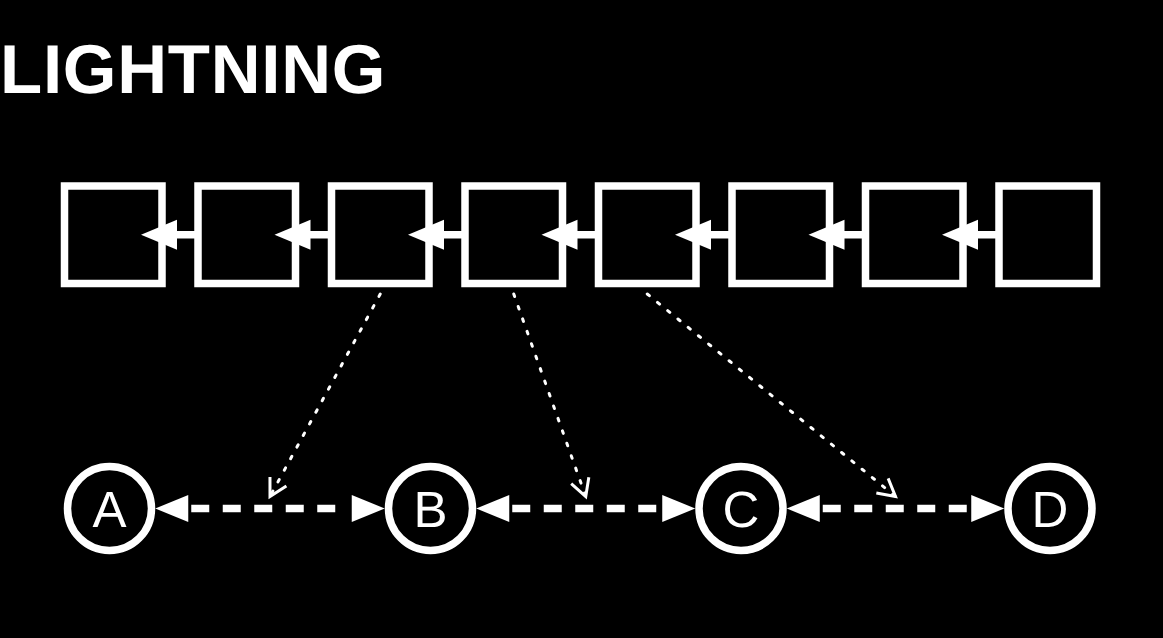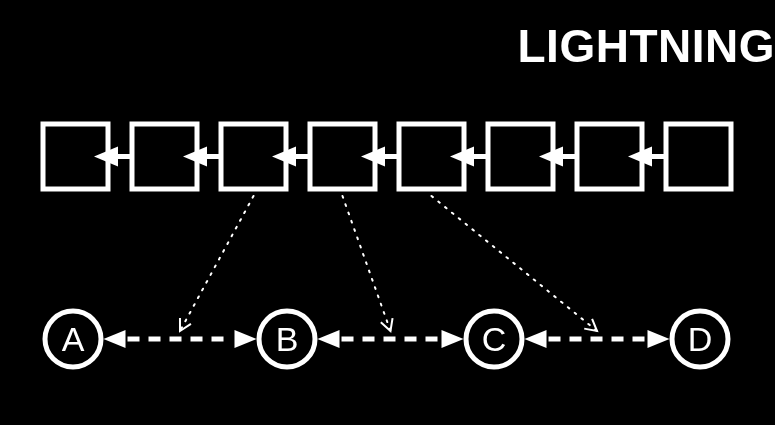--- a/index.html
+++ b/index.html
@@ -13,21 +13,21 @@
     height: 425px;
     background: #000000;
     overflow: hidden;
     font-family: "Liberation Sans", sans-serif;
   }
   .title {
     position: absolute;
     top: 23px;
     left: 0;
     width: 100%;
-    text-align: right;
+    text-align: left;
     color: #ffffff;
     font-weight: bold;
     font-size: 46px;
     line-height: 1;
     letter-spacing: 0.5px;
     user-select: none;
   }
   svg.diagram {
     position: absolute;
     left: 0;

